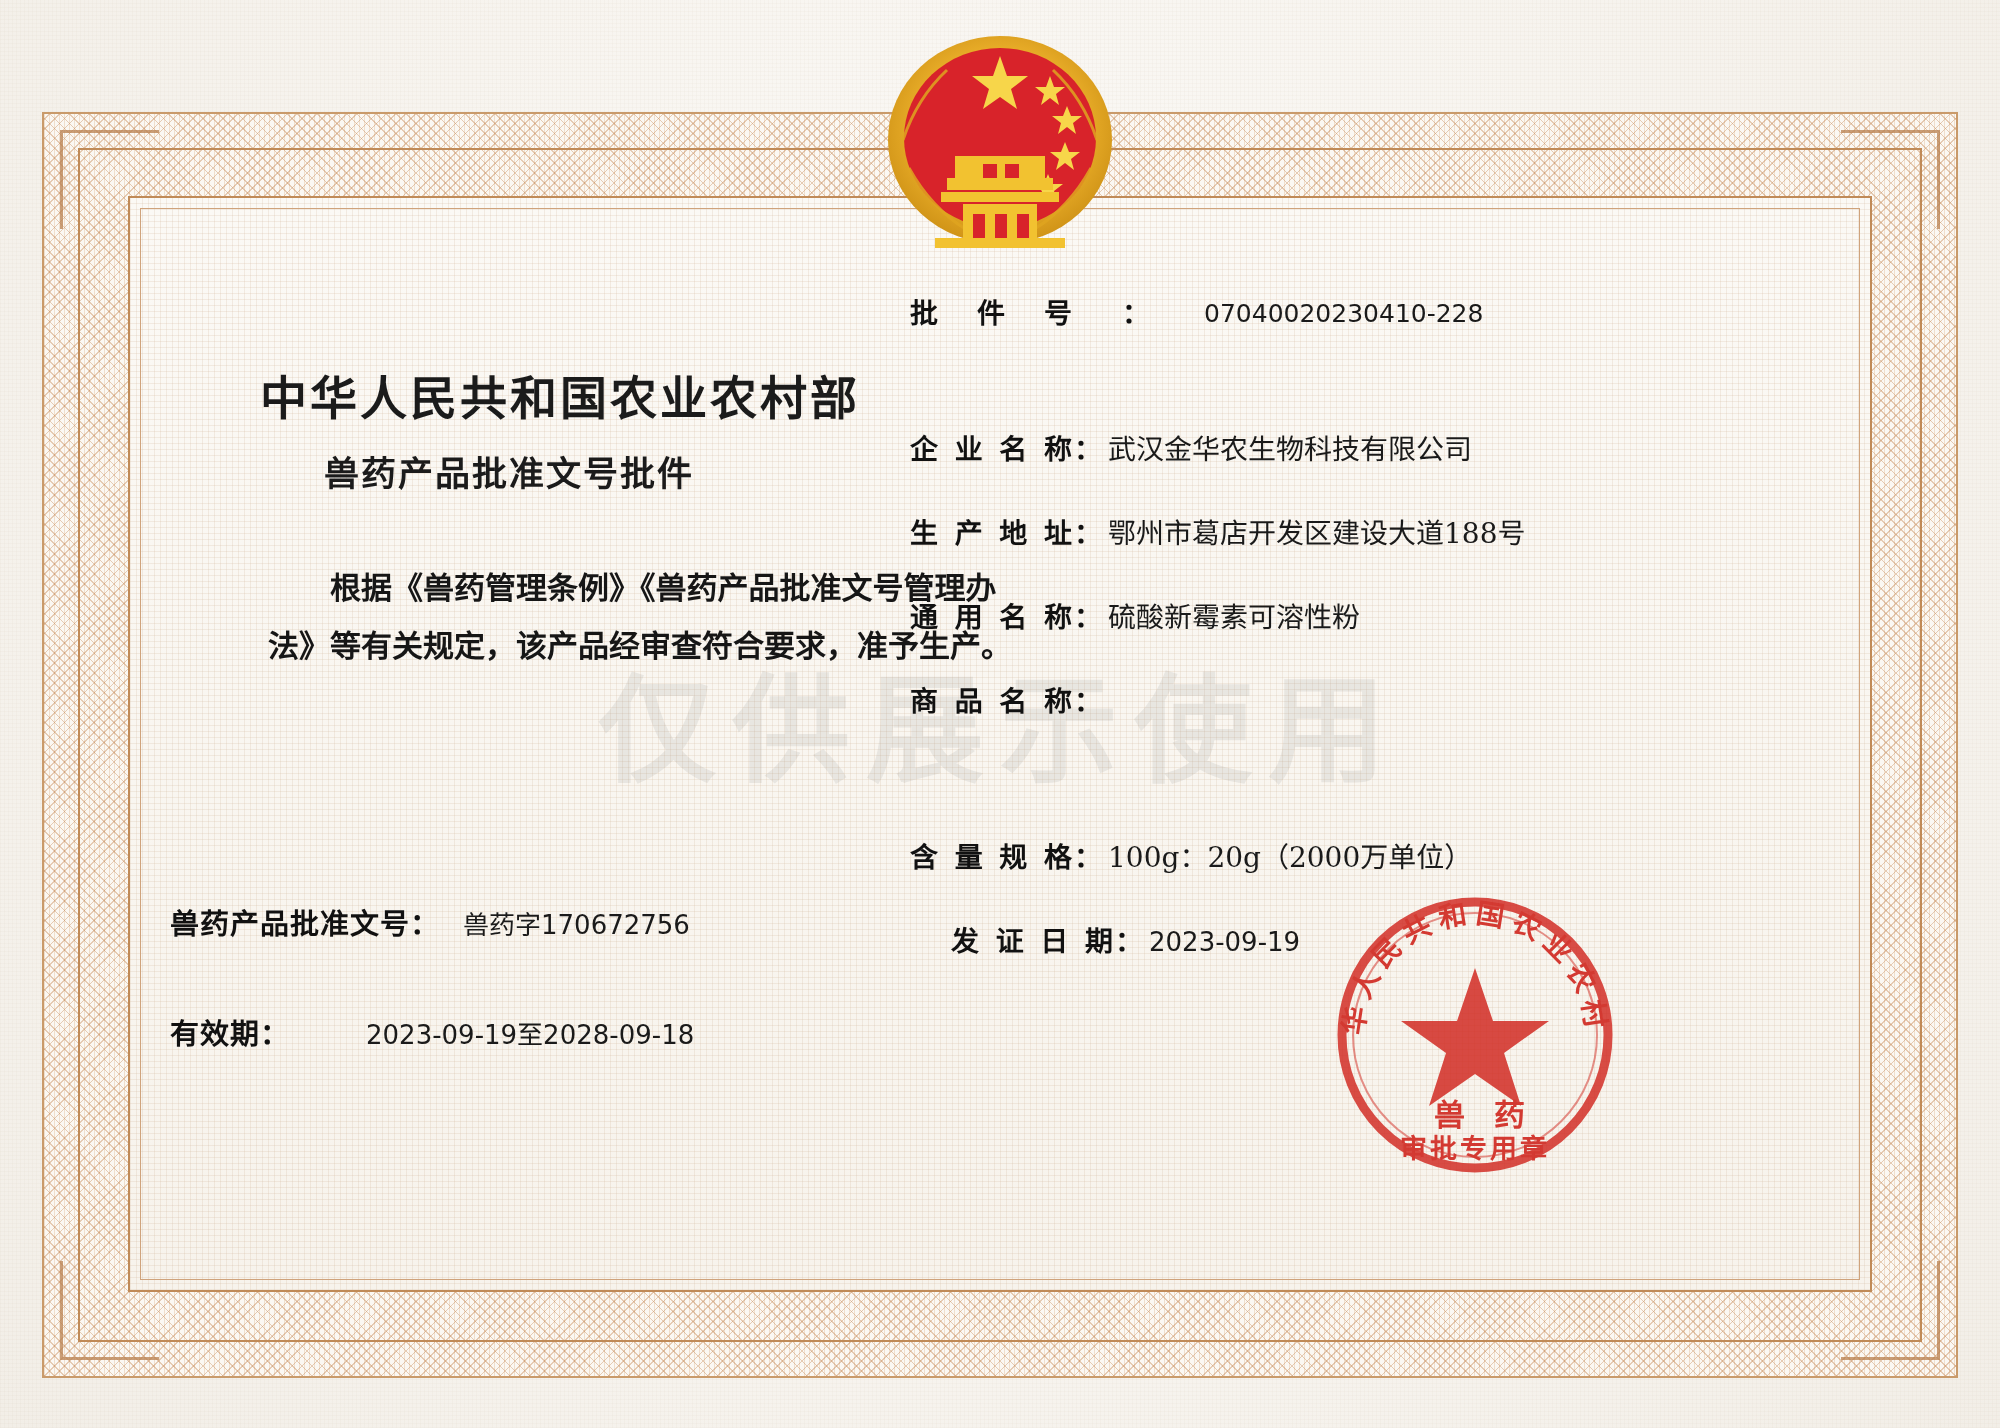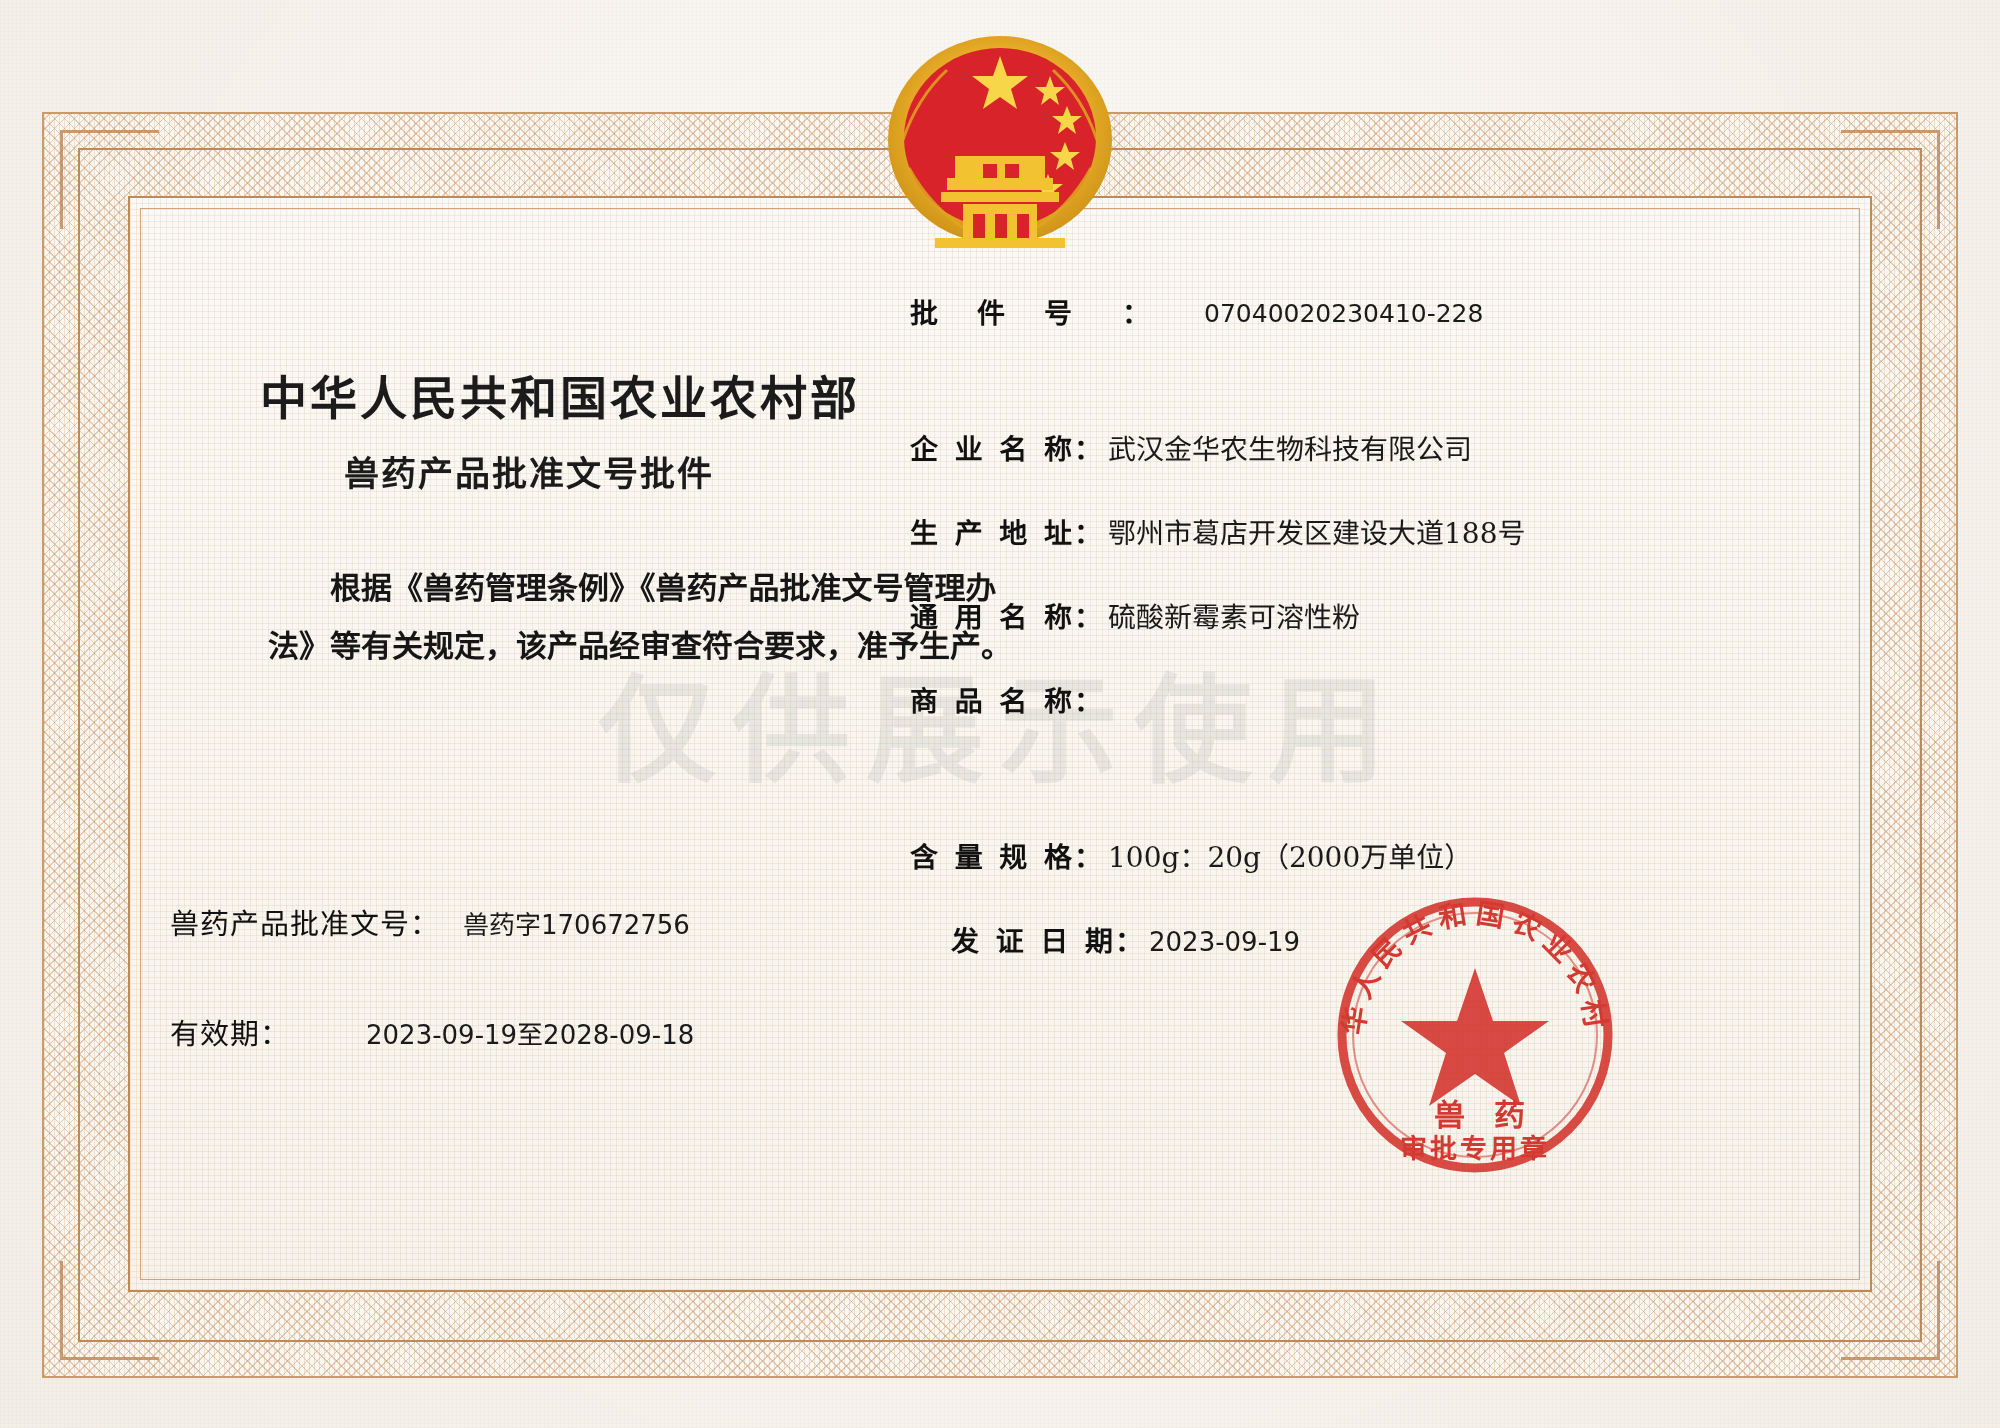--- a/index.html
+++ b/index.html
@@ -128,21 +128,21 @@
   .title-block { position: absolute; left: 110px; top: 150px; }
   .title-main {
     font-size: 47px;
     letter-spacing: 3px;
     font-weight: 700;
     color: #1b1b1b;
     font-family: "DejaVu Serif", "Liberation Serif", serif;
   }
   .title-sub {
     margin-top: 16px;
-    margin-left: 84px;
+    margin-left: 64px;
     font-size: 35px;
     letter-spacing: 2px;
     font-weight: 700;
     color: #1b1b1b;
     font-family: "DejaVu Serif", "Liberation Serif", serif;
   }
 
   .statement {
     position: absolute;
     left: 118px;
@@ -157,21 +157,21 @@
   }
 
   
   .left-field {
     position: absolute;
     display: flex;
     align-items: baseline;
   }
   .left-field .lbl {
     font-size: 29px;
-    font-weight: 400;
+    font-weight: 700;
     color: #111;
     letter-spacing: 1px;
     font-family: "DejaVu Serif", "Liberation Serif", serif;
   }
   .left-field .val {
     font-size: 26px;
     color: #1a1a1a;
     font-family: "DejaVu Sans", "Liberation Sans", sans-serif;
   }
   #f-approval { left: 20px; top: 690px; }

